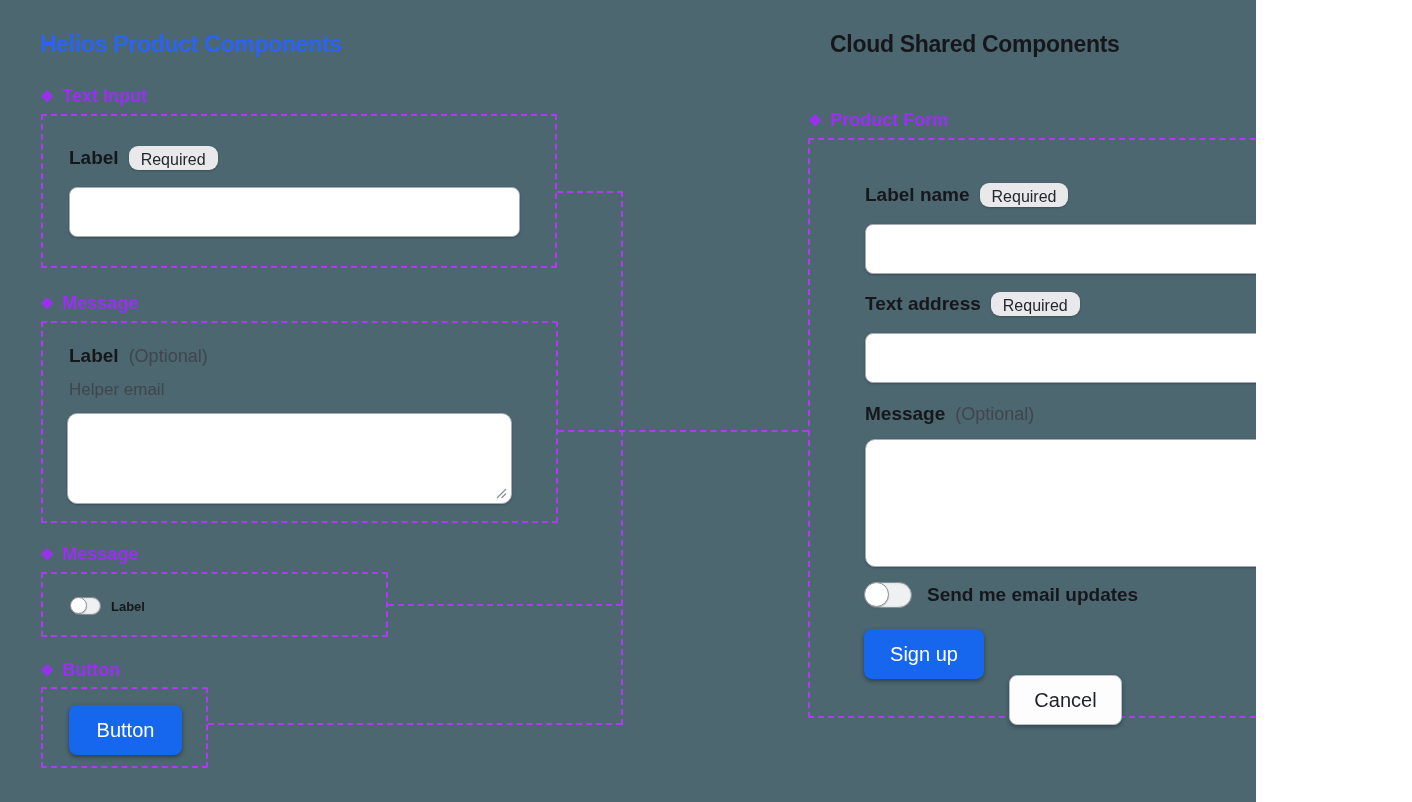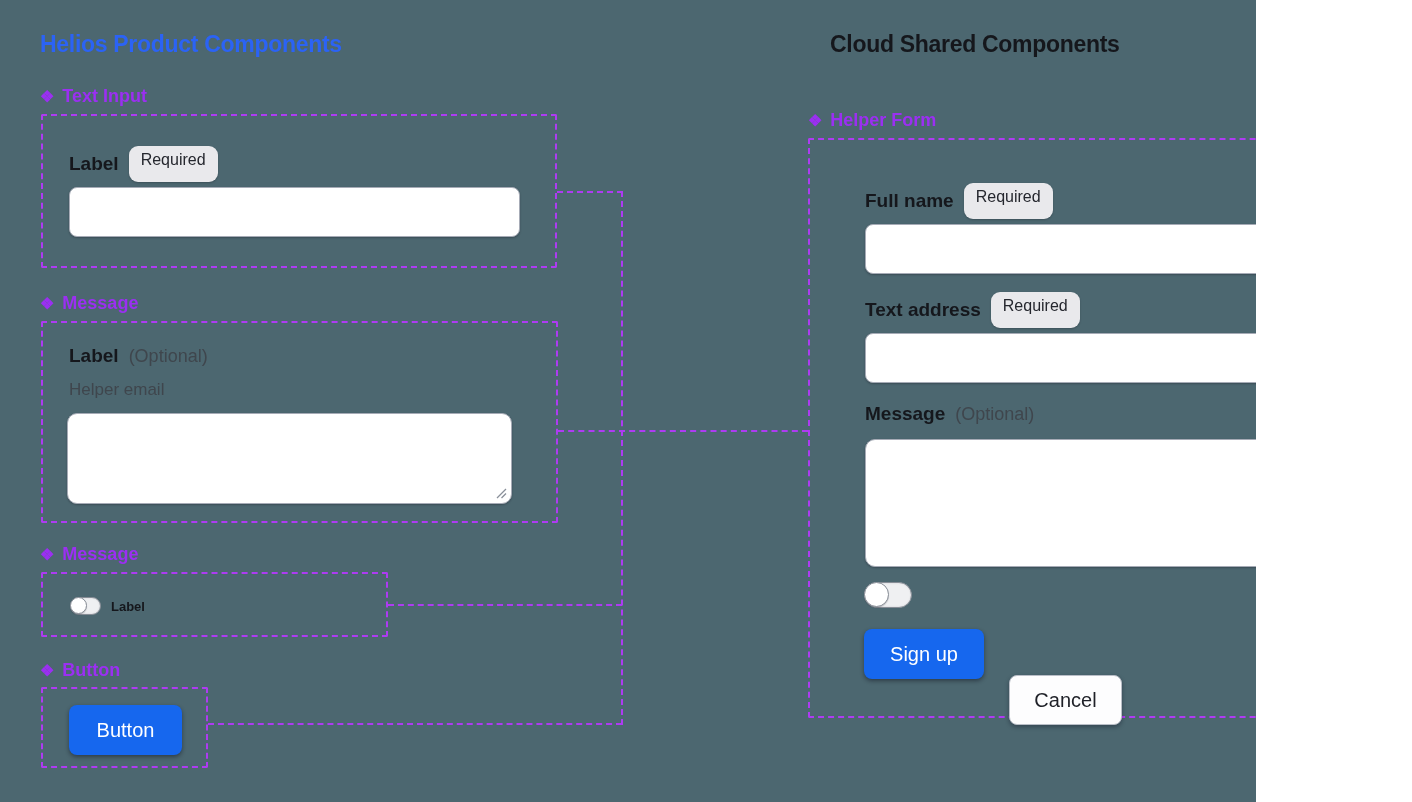--- a/index.html
+++ b/index.html
@@ -33,21 +33,21 @@
     border-radius:2px;
   }
   .conn-h{border-top:2px dashed var(--connector-purple);height:0;}
   .conn-v{border-left:2px dashed var(--connector-purple);width:0;}
   .field-row{display:flex;align-items:center;gap:10px;white-space:nowrap;}
   .field-label{font-size:19px;font-weight:700;color:var(--dark-text);}
   .optional{font-size:18px;font-weight:400;color:#3F464D;}
   .helper-text{font-size:17px;color:#3F464D;}
   .badge{
     background:#E9E9EC;color:#25272E;font-size:16px;line-height:1;
-    padding:6px 12px 14px;border-radius:9px;
+    padding:6px 12px 2px;border-radius:9px;
     box-shadow:0 1px 2px rgba(15,15,25,0.25);
   }
   .text-field{
     background:#FFFFFF;border:1px solid #A6ABB6;border-radius:8px;
     box-shadow:0 1px 2px rgba(15,15,25,0.3);
     font-family:"Liberation Sans", sans-serif;font-size:17px;color:#15171C;
     padding:6px 12px;outline:none;display:block;width:100%;height:100%;
     resize:none;
   }
   .textarea-wrap{position:absolute;}
@@ -146,27 +146,27 @@
   <div class="abs conn-h" style="left:557px;top:191px;width:66px;"></div>
   <div class="abs conn-v" style="left:621px;top:191px;height:534px;"></div>
   <div class="abs conn-h" style="left:558px;top:430px;width:250px;"></div>
   <div class="abs conn-h" style="left:388px;top:604px;width:234px;"></div>
   <div class="abs conn-h" style="left:208px;top:723px;width:414px;"></div>
 
   <div class="abs section-title title-dark" style="left:808px;top:31px;margin-left:22px;">Cloud Shared Components</div>
 
   <div class="abs comp-label" style="left:808px;top:110px;">
     <span class="comp-icon">❖</span>
-    <span>Helper Form</span>
+    <span>Product Form</span>
   </div>
 
   <div class="abs dash-box" style="left:808px;top:138px;width:558px;height:580px;">
 
     <div class="abs field-row" style="left:55px;top:43px;">
-      <span class="field-label">Full name</span>
+      <span class="field-label">Label name</span>
       <span class="badge">Required</span>
     </div>
     <div class="abs" style="left:55px;top:84px;width:459px;height:50px;">
       <input class="text-field" type="text" value="" style="">
     </div>
 
     <div class="abs field-row" style="left:55px;top:152px;">
       <span class="field-label">Text address</span>
       <span class="badge">Required</span>
     </div>
@@ -182,19 +182,20 @@
       <textarea class="text-field" style="border-radius: 10px;"></textarea>
       <svg class="resize-handle" width="12" height="12" viewBox="0 0 12 12">
         <path d="M2 11 L11 2 M6.5 11 L11 6.5" stroke="#8A909A" stroke-width="1.3" fill="none"></path>
       </svg>
     </div>
 
     <div class="abs" style="left:54px;top:442px;display:flex;align-items:center;gap:15px;">
       <div class="toggle large">
         <span class="knob"></span>
       </div>
+      <span class="toggle-big-label">Send me email updates</span>
     </div>
 
     <button class="btn btn-primary abs" style="left:54px;top:489px;width:120px;height:50px;">Sign up</button>
     <button class="btn btn-secondary abs" style="left:199px;top:489px;width:113px;height:50px;">Cancel</button>
   </div>
 
 </div>
 
 </body></html>

